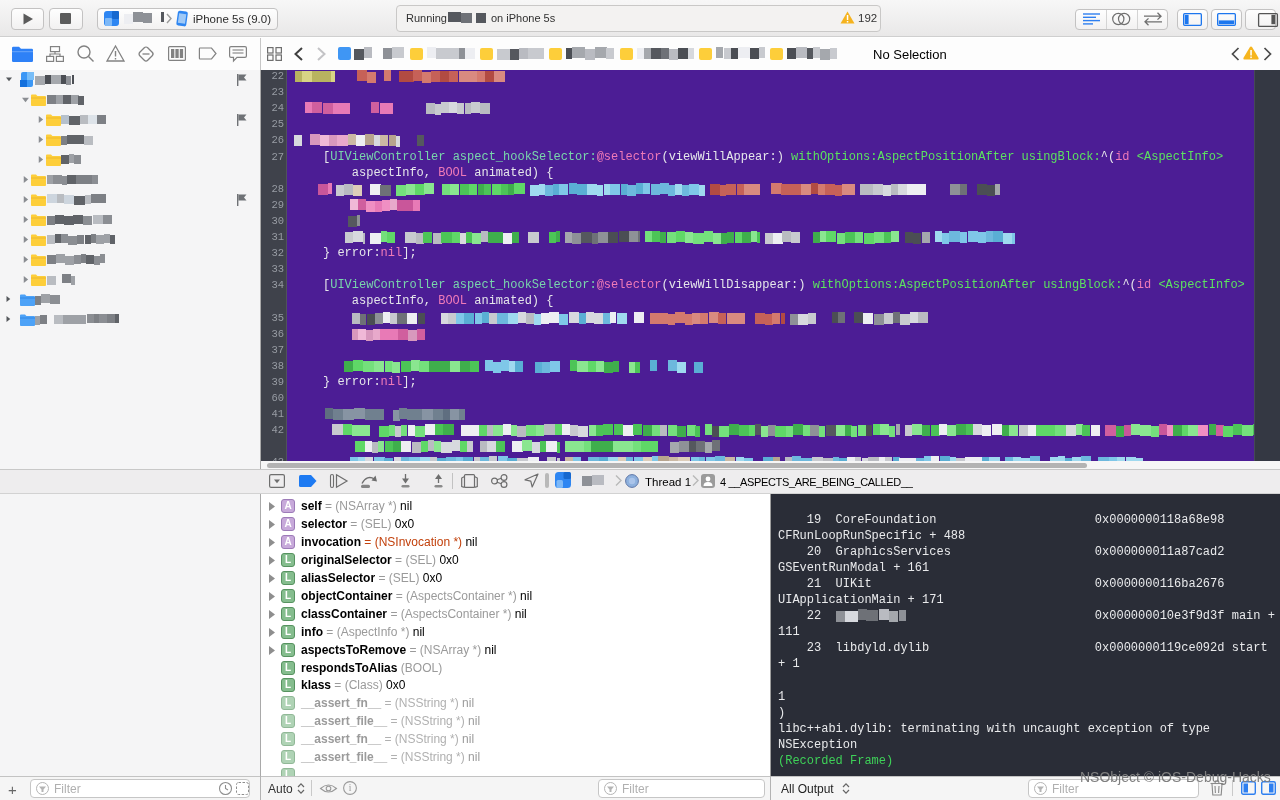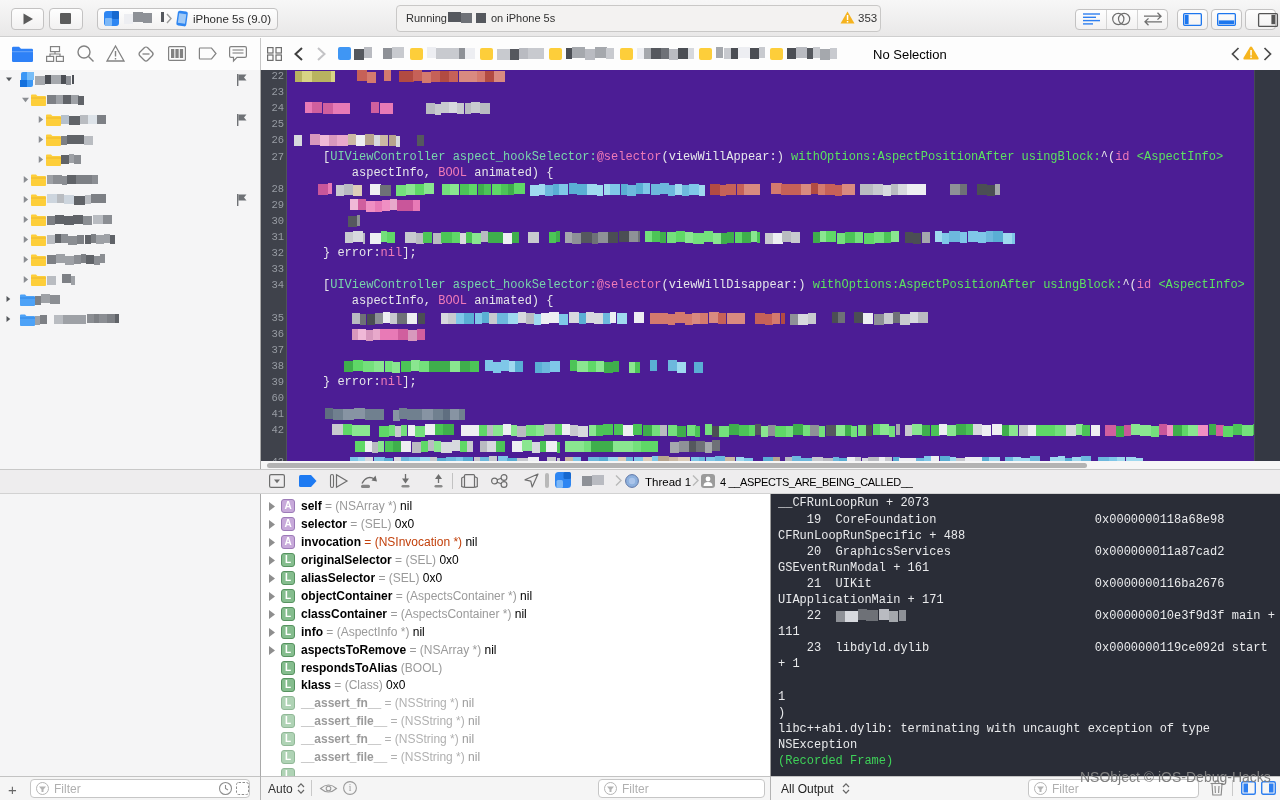--- a/index.html
+++ b/index.html
@@ -68,21 +68,21 @@
     <i style="left:0px;width:13px;top:-1px;height:10px;background:#55585e"></i>
     <i style="left:13px;width:11px;top:0px;height:10px;background:#6e7177"></i>
     <i style="left:28px;width:10px;top:0px;height:10px;background:#55585e"></i>
   </div>
 <div class="abs" style="left:491px;top:12px;font-size:11px;color:#303030">on iPhone 5s</div>
 <svg class="abs" style="left:840px;top:11px" width="15" height="13" viewBox="0 0 15 13">
     <path d="M7.5 0.5 L14.5 12.5 L0.5 12.5 Z" fill="#f5b31e"></path>
     <rect x="6.8" y="4" width="1.5" height="5" fill="#fff"></rect>
     <rect x="6.8" y="10" width="1.5" height="1.5" fill="#fff"></rect>
   </svg>
-<div class="abs" style="left:858px;top:12px;font-size:11.5px;color:#333">353</div>
+<div class="abs" style="left:858px;top:12px;font-size:11.5px;color:#333">192</div>
 <div class="tbtn" style="left:1075px;top:9px;width:93px;height:21px"></div>
 <div class="abs" style="left:1106px;top:10px;width:1px;height:19px;background:#d4d4d4"></div>
 <div class="abs" style="left:1137px;top:10px;width:1px;height:19px;background:#d4d4d4"></div>
 <svg class="abs" style="left:1083px;top:13px" width="17" height="12" viewBox="0 0 17 12">
     <g stroke="#2e7ff0" stroke-width="1.4">
       <line x1="0" y1="1" x2="17" y2="1"></line>
       <line x1="0" y1="4.3" x2="13" y2="4.3"></line>
       <line x1="0" y1="7.6" x2="17" y2="7.6"></line>
       <line x1="0" y1="10.9" x2="10" y2="10.9"></line>
     </g>
@@ -1192,21 +1192,20 @@
 <div class="abs" style="opacity:0.65;left:281px;top:696.3px;width:14px;height:14px;background:#85bd8e;border:1px solid #579360;border-radius:3px;color:#fff;font-size:10px;font-weight:bold;text-align:center;line-height:12.5px">L</div>
 <div class="vrow" style="left:301px;top:694.3px;line-height:18px"><b style="color:#9b9b9b">__assert_fn__</b><span style="color:#b0b0b0"> = (NSString *) </span><span style="color:#9b9b9b">nil</span></div>
 <div class="abs" style="opacity:0.65;left:281px;top:714.1999999999999px;width:14px;height:14px;background:#85bd8e;border:1px solid #579360;border-radius:3px;color:#fff;font-size:10px;font-weight:bold;text-align:center;line-height:12.5px">L</div>
 <div class="vrow" style="left:301px;top:712.2px;line-height:18px"><b style="color:#9b9b9b">__assert_file__</b><span style="color:#b0b0b0"> = (NSString *) </span><span style="color:#9b9b9b">nil</span></div>
 <div class="abs" style="opacity:0.65;left:281px;top:732.0999999999999px;width:14px;height:14px;background:#85bd8e;border:1px solid #579360;border-radius:3px;color:#fff;font-size:10px;font-weight:bold;text-align:center;line-height:12.5px">L</div>
 <div class="vrow" style="left:301px;top:730.1px;line-height:18px"><b style="color:#9b9b9b">__assert_fn__</b><span style="color:#b0b0b0"> = (NSString *) </span><span style="color:#9b9b9b">nil</span></div>
 <div class="abs" style="opacity:0.65;left:281px;top:750.0px;width:14px;height:14px;background:#85bd8e;border:1px solid #579360;border-radius:3px;color:#fff;font-size:10px;font-weight:bold;text-align:center;line-height:12.5px">L</div>
 <div class="vrow" style="left:301px;top:748.0px;line-height:18px"><b style="color:#9b9b9b">__assert_file__</b><span style="color:#b0b0b0"> = (NSString *) </span><span style="color:#9b9b9b">nil</span></div>
 <div class="abs" style="opacity:0.65;left:281px;top:767.9px;width:14px;height:14px;background:#85bd8e;border:1px solid #579360;border-radius:3px;color:#fff;font-size:10px;font-weight:bold;text-align:center;line-height:12.5px">L</div>
 <div class="abs" id="console">
-<div class="con" style="top:1.4px;color:#e9eaec">__CFRunLoopRun + 2073</div>
 <div class="con" style="top:17.5px">    19  CoreFoundation&nbsp;&nbsp;&nbsp;&nbsp;&nbsp;&nbsp;&nbsp;&nbsp;&nbsp;&nbsp;&nbsp;&nbsp;&nbsp;&nbsp;&nbsp;&nbsp;&nbsp;&nbsp;&nbsp;&nbsp;&nbsp;&nbsp;0x0000000118a68e98</div>
 <div class="con" style="top:33.6px;color:#e9eaec">CFRunLoopRunSpecific + 488</div>
 <div class="con" style="top:49.7px">    20  GraphicsServices&nbsp;&nbsp;&nbsp;&nbsp;&nbsp;&nbsp;&nbsp;&nbsp;&nbsp;&nbsp;&nbsp;&nbsp;&nbsp;&nbsp;&nbsp;&nbsp;&nbsp;&nbsp;&nbsp;&nbsp;0x000000011a87cad2</div>
 <div class="con" style="top:65.8px;color:#e9eaec">GSEventRunModal + 161</div>
 <div class="con" style="top:81.9px">    21  UIKit&nbsp;&nbsp;&nbsp;&nbsp;&nbsp;&nbsp;&nbsp;&nbsp;&nbsp;&nbsp;&nbsp;&nbsp;&nbsp;&nbsp;&nbsp;&nbsp;&nbsp;&nbsp;&nbsp;&nbsp;&nbsp;&nbsp;&nbsp;&nbsp;&nbsp;&nbsp;&nbsp;&nbsp;&nbsp;&nbsp;&nbsp;0x0000000116ba2676</div>
 <div class="con" style="top:98.0px;color:#e9eaec">UIApplicationMain + 171</div>
 <div class="con" style="top:114.1px">    22  &nbsp;&nbsp;&nbsp;&nbsp;&nbsp;&nbsp;&nbsp;&nbsp;&nbsp;&nbsp;&nbsp;&nbsp;&nbsp;&nbsp;&nbsp;&nbsp;&nbsp;&nbsp;&nbsp;&nbsp;&nbsp;&nbsp;&nbsp;&nbsp;&nbsp;&nbsp;&nbsp;&nbsp;&nbsp;&nbsp;&nbsp;&nbsp;&nbsp;&nbsp;&nbsp;&nbsp;0x000000010e3f9d3f main +<i style="left:58px;width:9px;top:3px;height:11px;background:#8e9197"></i><i style="left:67px;width:13px;top:3px;height:11px;background:#d7d9de"></i><i style="left:80px;width:9px;top:1px;height:11px;background:#6e7177"></i><i style="left:88px;width:12px;top:2px;height:11px;background:#6e7177"></i><i style="left:101px;width:10px;top:1px;height:11px;background:#b9bbc1"></i><i style="left:111px;width:9px;top:3px;height:11px;background:#a5a8ad"></i><i style="left:121px;width:7px;top:2px;height:11px;background:#8e9197"></i></div>
 <div class="con" style="top:130.2px;color:#e9eaec">111</div>
 <div class="con" style="top:146.3px">    23  libdyld.dylib&nbsp;&nbsp;&nbsp;&nbsp;&nbsp;&nbsp;&nbsp;&nbsp;&nbsp;&nbsp;&nbsp;&nbsp;&nbsp;&nbsp;&nbsp;&nbsp;&nbsp;&nbsp;&nbsp;&nbsp;&nbsp;&nbsp;&nbsp;0x0000000119ce092d start</div>
 <div class="con" style="top:162.4px;color:#e9eaec">+ 1</div>

